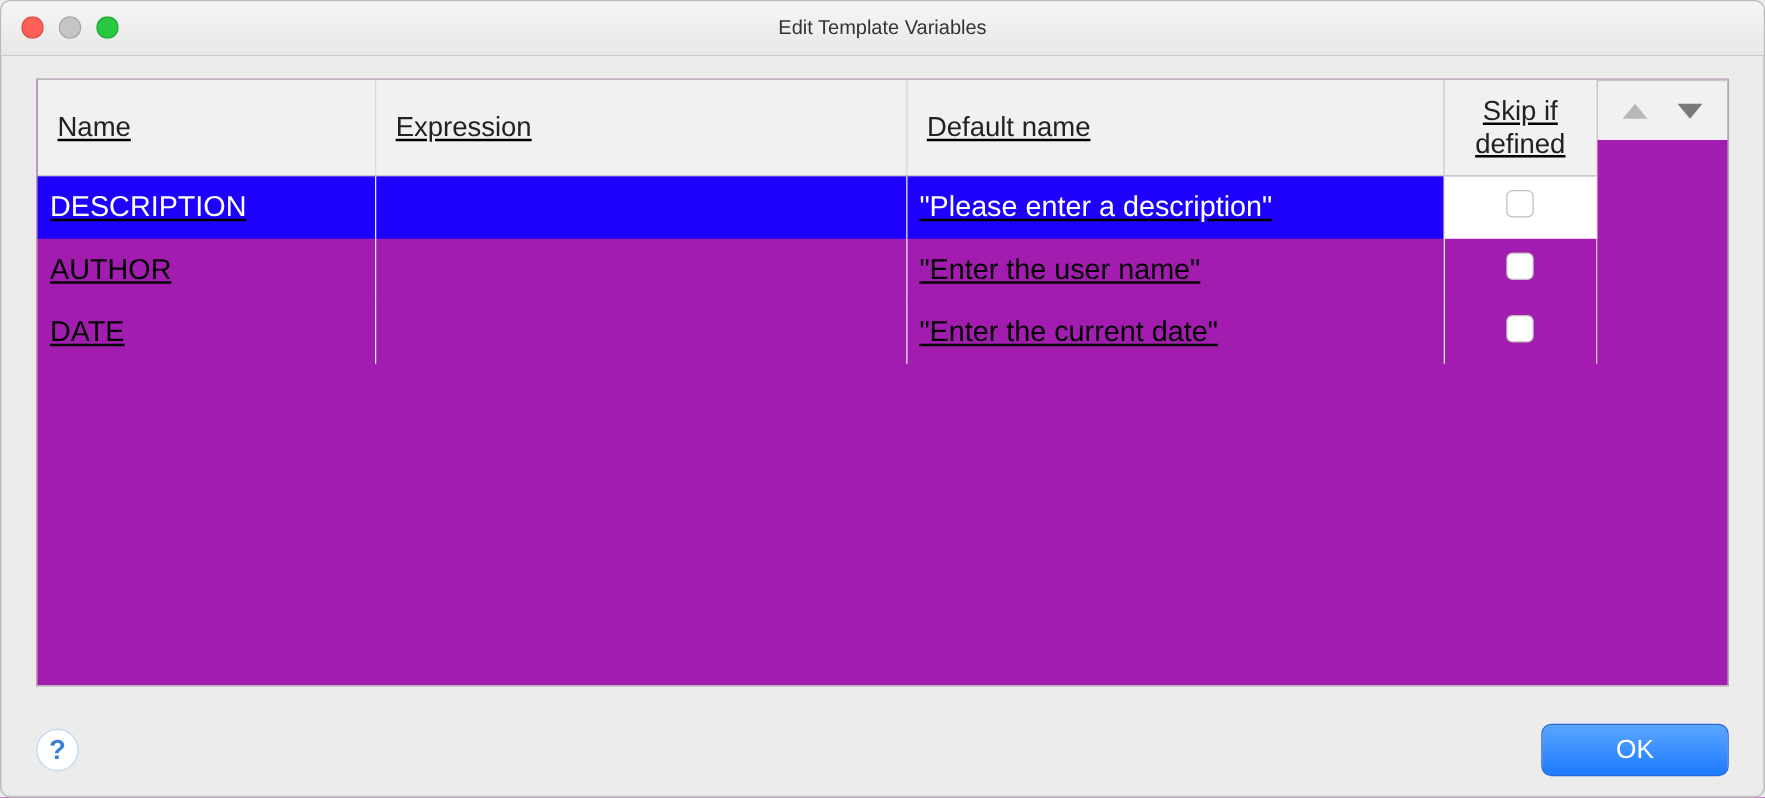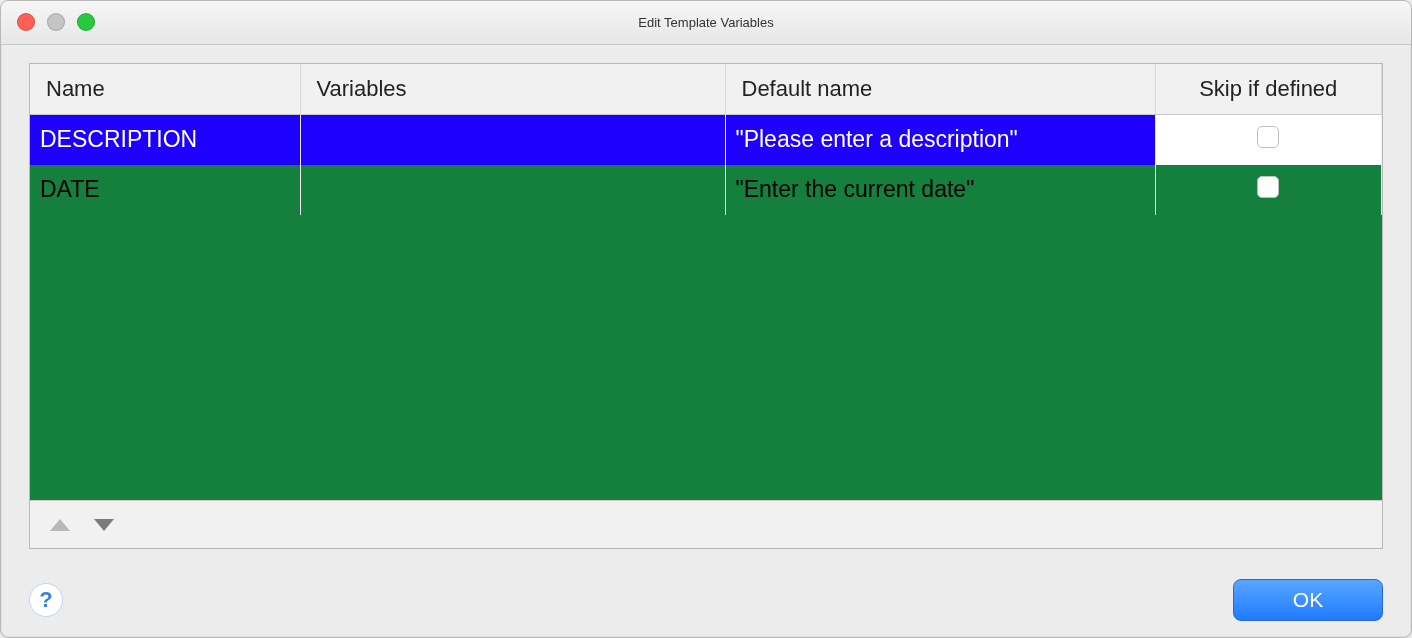--- a/index.html
+++ b/index.html
@@ -4,22 +4,22 @@
 <style>
   *{box-sizing:border-box;margin:0;padding:0;font-family:-apple-system,BlinkMacSystemFont,"Helvetica Neue",Arial,sans-serif;}
   body{background:#ececec;width:1412px;height:638px;overflow:hidden;}
   .window{width:1412px;height:638px;background:#ececec;border:1px solid #b9b9b9;border-radius:8px;position:relative;box-shadow:0 0 0 1px rgba(0,0,0,.05) inset;}
   .titlebar{height:44px;display:flex;align-items:center;position:relative;border-bottom:1px solid #c9c9c9;background:linear-gradient(#f6f6f6,#e7e7e7);border-radius:8px 8px 0 0;}
   .traffic{position:absolute;left:16px;top:12px;display:flex;gap:12px;}
   .dot{width:18px;height:18px;border-radius:50%;border:1px solid rgba(0,0,0,.15);}
   .dot.close{background:#ff5f57;}
   .dot.min{background:#c5c5c5;}
   .dot.max{background:#28c840;}
-  .title{flex:1;text-align:center;font-size:13px;color:#333;}
-  .content{position:absolute;left:28px;right:28px;top:62px;bottom:88px;display:flex;flex-direction:column;border:1px solid #b9b9b9;background:#15803d;}
+  .title{flex:1;text-align:center;font-size:16px;color:#333;}
+  .content{position:absolute;left:28px;right:28px;top:62px;bottom:88px;display:flex;border:1px solid #b9b9b9;background:#a21caf;text-decoration:underline;}
   .tablewrap{flex:1;overflow:auto;}
   table{width:100%;border-collapse:collapse;table-layout:fixed;}
   thead th{background:#f1f1f1;border-bottom:1px solid #c9c9c9;border-right:1px solid #d9d9d9;text-align:left;font-weight:400;color:#222;font-size:22px;padding:12px 16px;}
   thead th:last-child{text-align:center;}
   tbody td{border-right:1px solid #ededed;padding:10px 10px;font-size:23px;color:#000;vertical-align:middle;height:50px;}
   tbody tr.selected td{background:#1e00ff;color:#fff;margin-left:22px;}
   tbody tr.selected td.skipcell{background:#fff;color:#000;}
   .skipcell{text-align:center;}
   .chk{display:inline-block;width:22px;height:22px;border:1px solid #bfbfbf;border-radius:5px;background:#fff;}
   .toolbar{height:48px;border-top:1px solid #c9c9c9;background:#f1f1f1;display:flex;align-items:center;gap:24px;padding:0 20px;}
@@ -51,30 +51,36 @@
       <table>
         <colgroup>
             <col class="c1">
             <col class="c2">
             <col class="c3">
             <col class="c4">
           </colgroup>
         <thead>
           <tr>
             <th>Name</th>
-            <th>Variables</th>
+            <th>Expression</th>
             <th>Default name</th>
             <th>Skip if defined</th>
           </tr>
         </thead>
         <tbody id="tbody">
             <tr class="selected">
               <td>DESCRIPTION</td>
               <td></td>
               <td>"Please enter a description"</td>
+              <td class="skipcell"><span class="chk"></span></td>
+            </tr>
+            <tr>
+              <td>AUTHOR</td>
+              <td></td>
+              <td>"Enter the user name"</td>
               <td class="skipcell"><span class="chk"></span></td>
             </tr>
             <tr>
               <td>DATE</td>
               <td></td>
               <td>"Enter the current date"</td>
               <td class="skipcell"><span class="chk"></span></td>
             </tr>
           </tbody>
       </table>

